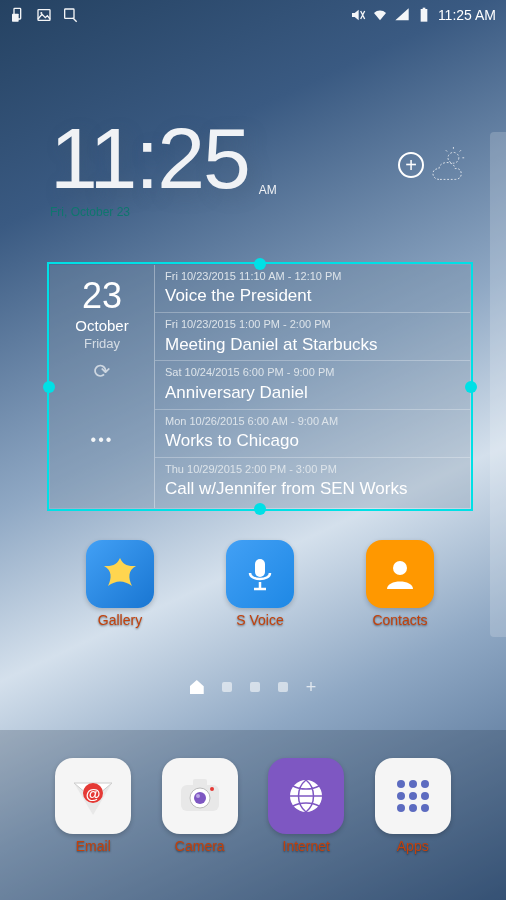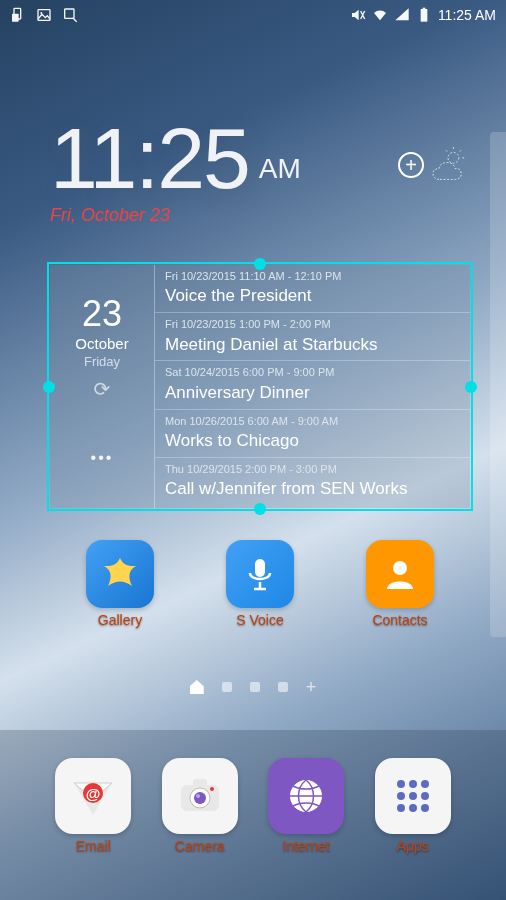--- a/index.html
+++ b/index.html
@@ -36,44 +36,42 @@
 }
 .clock-time {
   font-size: 86px;
   font-weight: 200;
   letter-spacing: -2px;
   line-height: 0.9;
   color: #f0f2f5;
   text-shadow: 6px 6px 18px rgba(70,90,110,0.35);
 }
 .clock-ampm {
-  font-size: 28px;
-  margin-bottom: 12px;
+  font-size: 12px;
   margin-left: 6px;
   color: #f0f2f5;
 }
 .weather-add {
   margin-left: auto;
   margin-bottom: 14px;
   display: flex;
   align-items: center;
   gap: 2px;
 }
 .weather-plus {
   width: 26px; height: 26px;
   border: 2px solid #fff; border-radius: 50%;
   display: flex; align-items: center; justify-content: center;
   font-size: 20px; line-height: 1; color: #fff;
 }
 .weather-icon { width: 44px; height: 36px; stroke: #e6eaef; fill: none; stroke-dasharray: 2 2; }
 .clock-date {
-  font-size: 18px;
+  font-size: 12px;
   margin-top: 8px;
-  color: #ef4444;
-  font-style: italic;
+  color: #0f766e;
 }
 
 
 .cal-widget {
   position: absolute;
   top: 265px;
   left: 50px;
   width: 420px;
   height: 243px;
   background: rgba(120,140,160,0.28);
@@ -96,21 +94,21 @@
 }
 .rh-top { top: -6px; left: 50%; margin-left: -6px; }
 .rh-bottom { bottom: -6px; left: 50%; margin-left: -6px; }
 .rh-left { left: -6px; top: 50%; margin-top: -6px; }
 .rh-right { right: -6px; top: 50%; margin-top: -6px; }
 
 .cal-left {
   width: 105px;
   border-right: 1px solid rgba(255,255,255,0.35);
   text-align: center;
-  padding-top: 28px;
+  padding-top: 10px;
   color: #fff;
 }
 .cal-day-num { font-size: 36px; font-weight: 500; }
 .cal-month { font-size: 15px; margin-top: 0; }
 .cal-weekday { font-size: 13px; opacity: 0.7; margin-top: 2px; }
 .cal-sync { margin-top: 8px; opacity: 0.65; font-size: 20px; }
 .cal-dots { margin-top: 48px; opacity: 0.9; letter-spacing: 2px; color:#fff; }
 
 .cal-events {
   flex: 1;
@@ -278,21 +276,21 @@
     <div class="cal-event">
       <div class="ev-time">Fri 10/23/2015 11:10 AM - 12:10 PM</div>
       <div class="ev-title">Voice the President</div>
     </div>
     <div class="cal-event">
       <div class="ev-time">Fri 10/23/2015 1:00 PM - 2:00 PM</div>
       <div class="ev-title">Meeting Daniel at Starbucks</div>
     </div>
     <div class="cal-event">
       <div class="ev-time">Sat 10/24/2015 6:00 PM - 9:00 PM</div>
-      <div class="ev-title">Anniversary Dinner</div>
+      <div class="ev-title">Anniversary Daniel</div>
     </div>
     <div class="cal-event">
       <div class="ev-time">Mon 10/26/2015 6:00 AM - 9:00 AM</div>
       <div class="ev-title">Works to Chicago</div>
     </div>
     <div class="cal-event">
       <div class="ev-time">Thu 10/29/2015 2:00 PM - 3:00 PM</div>
       <div class="ev-title">Call w/Jennifer from SEN Works</div>
     </div>
 

